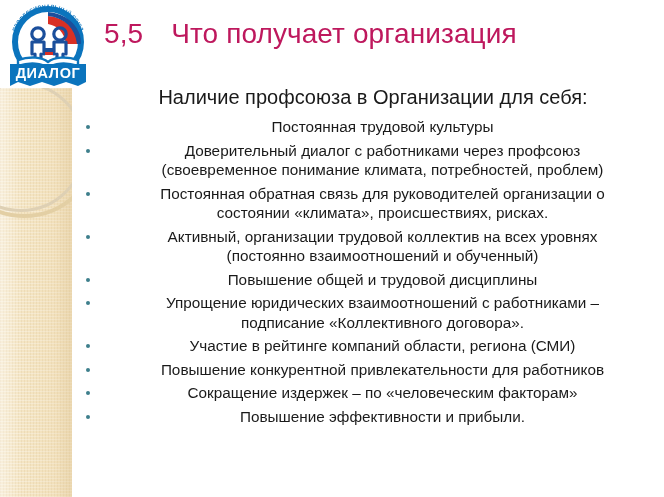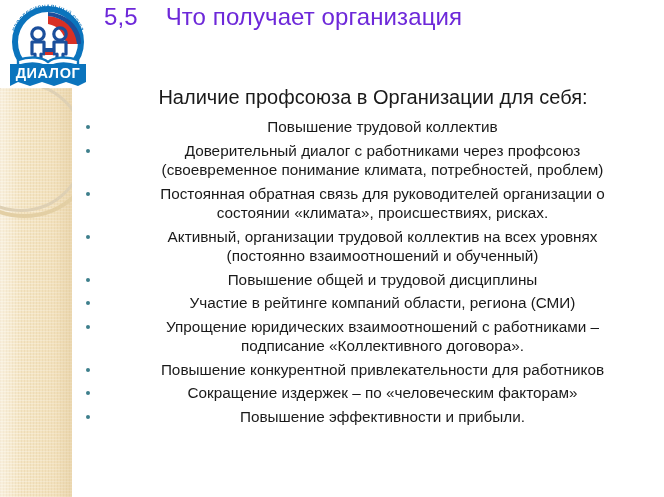--- a/index.html
+++ b/index.html
@@ -101,24 +101,24 @@
     top: 2px;
     width: 88px;
     height: 86px;
     z-index: 6;
   }
 
   
   .slide-title {
     position: absolute;
     left: 104px;
-    top: 0;
+    top: 17px;
     z-index: 5;
-    color: #6d28d9;
-    font-size: 24px;
+    color: #be185d;
+    font-size: 28px;
     line-height: 34px;
     font-family: "Liberation Sans", sans-serif;
     white-space: nowrap;
     letter-spacing: 0.1px;
   }
   .slide-title .num {
     margin-right: 28px;
   }
 
   
@@ -223,21 +223,21 @@
 
   <div class="slide-title">
     <span class="num">5,5</span><span>Что получает организация</span>
   </div>
 
   <div class="body-area">
     <div class="subtitle">Наличие профсоюза в Организации для себя:</div>
     <ul class="bullets">
       <li>
         <span class="dot"></span>
-        <span class="l1">Повышение  трудовой коллектив</span>
+        <span class="l1">Постоянная  трудовой культуры</span>
       </li>
       <li>
         <span class="dot"></span>
         <span class="l1">Доверительный диалог с работниками  через профсоюз</span>
         <span class="l2">(своевременное понимание климата,  потребностей, проблем)</span>
       </li>
       <li>
         <span class="dot"></span>
         <span class="l1">Постоянная обратная связь для руководителей организации о</span>
         <span class="l2">состоянии «климата», происшествиях, рисках.</span>
@@ -246,29 +246,29 @@
         <span class="dot"></span>
         <span class="l1">Активный, организации трудовой коллектив  на всех уровнях</span>
         <span class="l2">(постоянно взаимоотношений и обученный)</span>
       </li>
       <li>
         <span class="dot"></span>
         <span class="l1">Повышение общей и трудовой дисциплины</span>
       </li>
       <li>
         <span class="dot"></span>
-        <span class="l1">Участие в рейтинге компаний  области, региона (СМИ)</span>
-      </li>
-      <li>
-        <span class="dot"></span>
         <span class="l1">Упрощение юридических взаимоотношений с работниками –</span>
         <span class="l2">подписание «Коллективного договора».</span>
       </li>
       <li>
         <span class="dot"></span>
+        <span class="l1">Участие в рейтинге компаний  области, региона (СМИ)</span>
+      </li>
+      <li>
+        <span class="dot"></span>
         <span class="l1">Повышение конкурентной привлекательности для работников</span>
       </li>
       <li>
         <span class="dot"></span>
         <span class="l1">Сокращение издержек – по «человеческим факторам»</span>
       </li>
       <li>
         <span class="dot"></span>
         <span class="l1">Повышение эффективности и прибыли.</span>
       </li>

